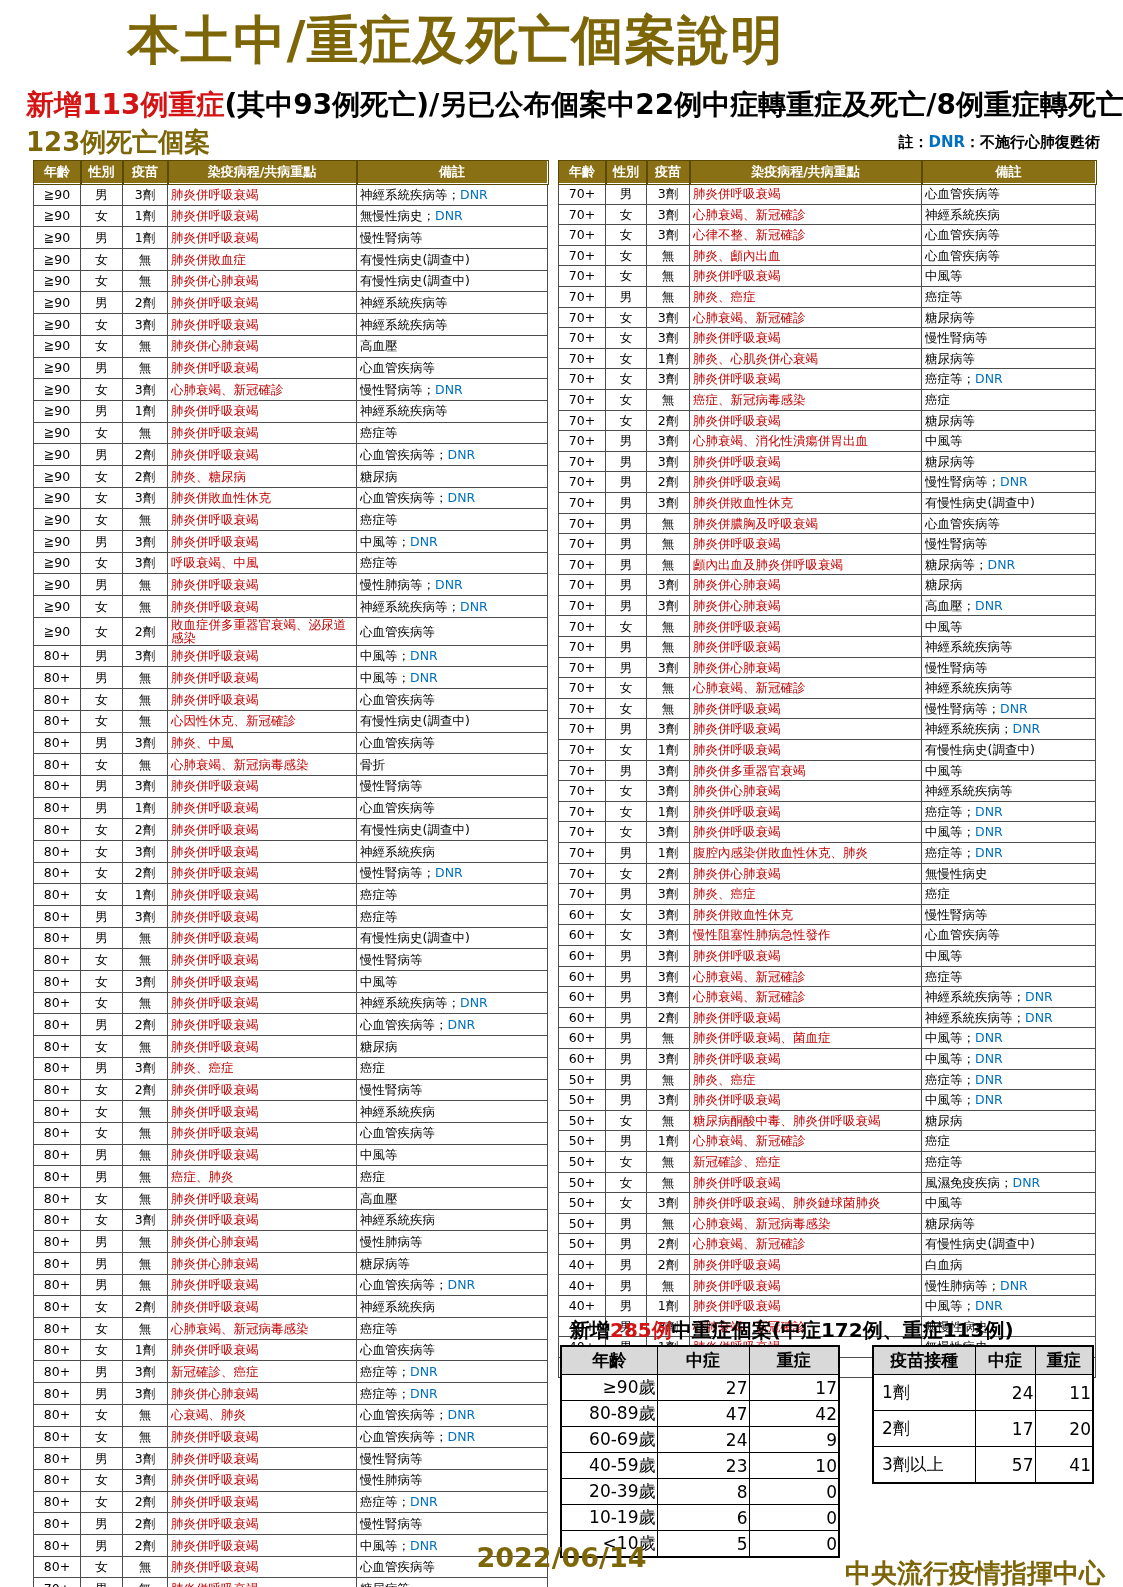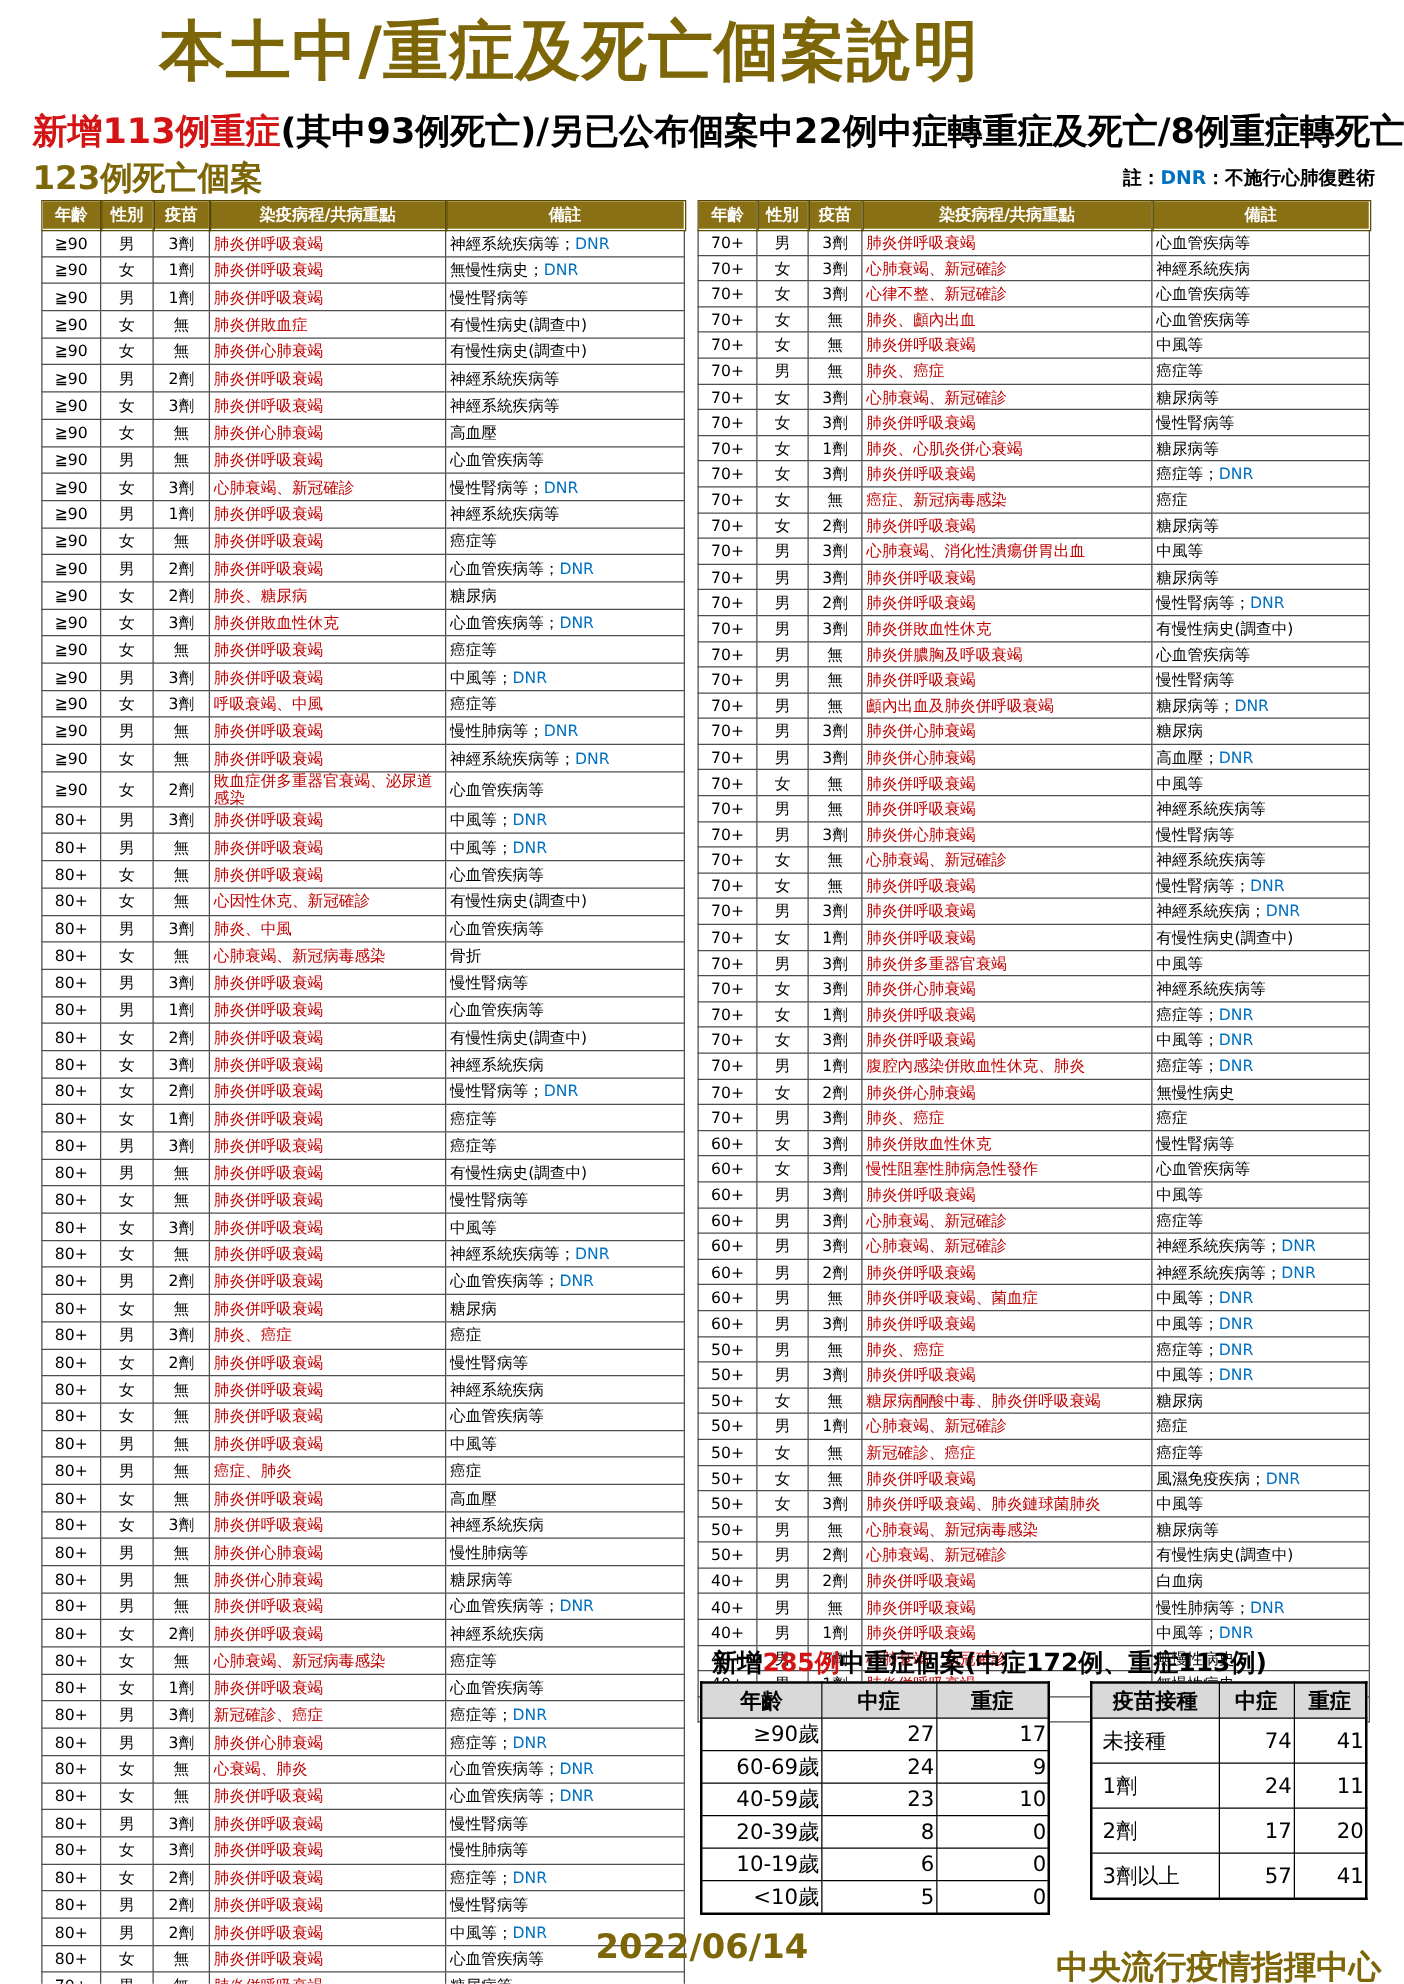--- a/index.html
+++ b/index.html
@@ -1010,20 +1010,25 @@
         <th>重症</th>
       </tr>
     </thead>
   <tbody>
       <tr>
         <td class="label">≥90歲</td>
         <td class="num">27</td>
         <td class="num">17</td>
       </tr>
       <tr>
+        <td class="label">80-89歲</td>
+        <td class="num">47</td>
+        <td class="num">42</td>
+      </tr>
+      <tr>
         <td class="label">60-69歲</td>
         <td class="num">24</td>
         <td class="num">9</td>
       </tr>
       <tr>
         <td class="label">40-59歲</td>
         <td class="num">23</td>
         <td class="num">10</td>
       </tr>
       <tr>
@@ -1052,25 +1057,20 @@
     </colgroup>
   <thead>
       <tr>
         <th>疫苗接種</th>
         <th>中症</th>
         <th>重症</th>
       </tr>
     </thead>
   <tbody>
       <tr>
-        <td class="label">未接種</td>
-        <td class="num">74</td>
-        <td class="num">41</td>
-      </tr>
-      <tr>
         <td class="label">1劑</td>
         <td class="num">24</td>
         <td class="num">11</td>
       </tr>
       <tr>
         <td class="label">2劑</td>
         <td class="num">17</td>
         <td class="num">20</td>
       </tr>
       <tr>

